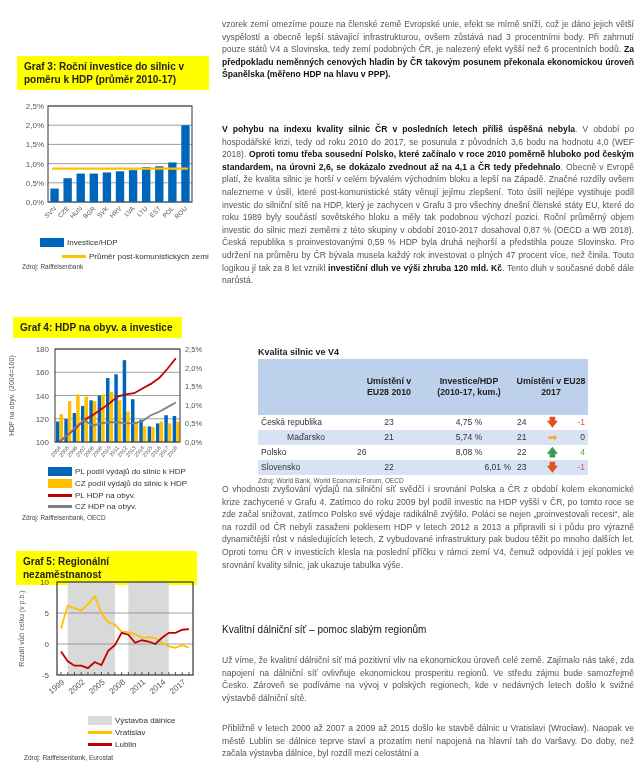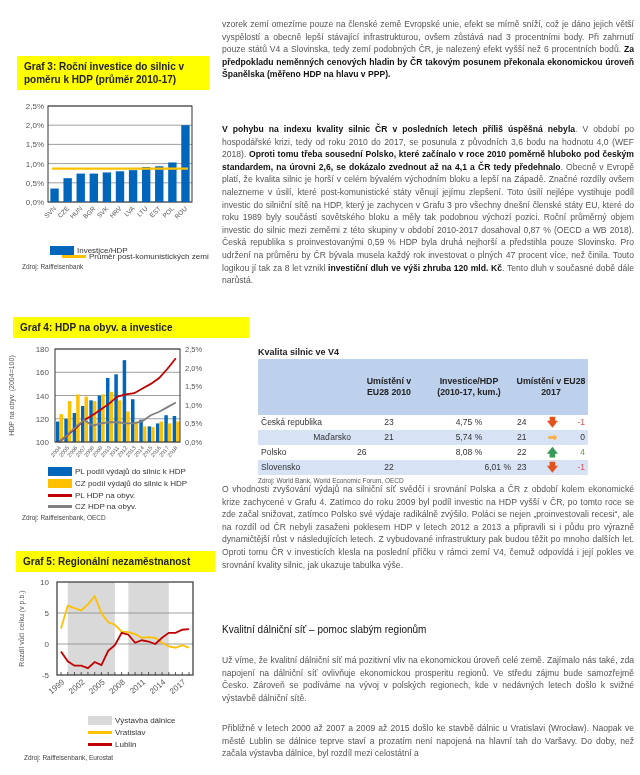--- a/index.html
+++ b/index.html
@@ -65,31 +65,31 @@
       <rect x="141.99272727272725" y="67.056" width="8.378181818181819" height="34.944" fill="#0066bb"></rect>
       <text x="148.18181818181816" y="109" font-size="6.5" fill="#555" text-anchor="end" transform="rotate(-45 148.18181818181816 109)">LTU</text>
       <rect x="155.08363636363637" y="66.288" width="8.378181818181819" height="35.712" fill="#0066bb"></rect>
       <text x="161.27272727272728" y="109" font-size="6.5" fill="#555" text-anchor="end" transform="rotate(-45 161.27272727272728 109)">EST</text>
       <rect x="168.17454545454544" y="62.44799999999999" width="8.378181818181819" height="39.55200000000001" fill="#0066bb"></rect>
       <text x="174.36363636363635" y="109" font-size="6.5" fill="#555" text-anchor="end" transform="rotate(-45 174.36363636363635 109)">POL</text>
       <rect x="181.26545454545453" y="25.19999999999999" width="8.378181818181819" height="76.80000000000001" fill="#0066bb"></rect>
       <text x="187.45454545454544" y="109" font-size="6.5" fill="#555" text-anchor="end" transform="rotate(-45 187.45454545454544 109)">ROU</text>
       <line x1="51.92727272727273" x2="188.07272727272726" y1="68.592" y2="68.592" stroke="#ffc000" stroke-width="2.2"></line>
     </svg>
-  <div class="legend-item" style="left:50px; top:238px;margin-top:8px;">
+  <div class="legend-item" style="left:40px; top:238px;">
     <span class="swatch-bar" style="background:#0066bb;"></span>
     <span>Investice/HDP</span>
   </div>
   <div class="legend-item" style="left:62px; top:252px;">
     <span class="swatch-line" style="background:#ffc000;"></span>
     <span>Průměr post-komunistických zemí</span>
   </div>
   <div class="src" style="left:22px; top:263px;">Zdroj: Raiffeisenbank</div>
 
-  <div class="graf-title" style="left:13px; top:317px; width:236px;">Graf 4: HDP na obyv. a investice</div>
+  <div class="graf-title" style="left:13px; top:317px; width:169px;">Graf 4: HDP na obyv. a investice</div>
   <svg id="g4" style="position:absolute; left:0; top:336px;" width="212" height="130">
       <line x1="55" x2="180" y1="106" y2="106" stroke="#888" stroke-width="0.8"></line>
       <text x="49" y="109" font-size="8" fill="#555" text-anchor="end">100</text>
       <line x1="55" x2="180" y1="82.75" y2="82.75" stroke="#888" stroke-width="0.8"></line>
       <text x="49" y="85.75" font-size="8" fill="#555" text-anchor="end">120</text>
       <line x1="55" x2="180" y1="59.5" y2="59.5" stroke="#888" stroke-width="0.8"></line>
       <text x="49" y="62.5" font-size="8" fill="#555" text-anchor="end">140</text>
       <line x1="55" x2="180" y1="36.25" y2="36.25" stroke="#888" stroke-width="0.8"></line>
       <text x="49" y="39.25" font-size="8" fill="#555" text-anchor="end">160</text>
       <line x1="55" x2="180" y1="13" y2="13" stroke="#888" stroke-width="0.8"></line>
@@ -161,21 +161,21 @@
   <div class="legend-item" style="left:48px; top:491px;">
     <span class="swatch-line" style="background:#c00000;"></span>
     <span>PL HDP na obyv.</span>
   </div>
   <div class="legend-item" style="left:48px; top:502px;">
     <span class="swatch-line" style="background:#808080;"></span>
     <span>CZ HDP na obyv.</span>
   </div>
   <div class="src" style="left:22px; top:514px;">Zdroj: Raiffeisenbank, OECD</div>
 
-  <div class="graf-title" style="left:16px; top:551px; width:199px;">Graf 5: Regionální nezaměstnanost</div>
+  <div class="graf-title" style="left:16px; top:551px; width:181px;">Graf 5: Regionální nezaměstnanost</div>
   <svg id="g5" style="position:absolute; left:0; top:572px;" width="212" height="128">
       <rect x="67.73684210526315" y="10" width="47.15789473684211" height="93" fill="#d9d9d9"></rect>
       <rect x="128.36842105263156" y="10" width="40.42105263157896" height="93" fill="#d9d9d9"></rect>
       <text x="49" y="106" font-size="8" fill="#555" text-anchor="end">-5</text>
       <line x1="57" x2="193" y1="72" y2="72" stroke="#888" stroke-width="0.8"></line>
       <text x="49" y="75" font-size="8" fill="#555" text-anchor="end">0</text>
       <line x1="57" x2="193" y1="41" y2="41" stroke="#888" stroke-width="0.8"></line>
       <text x="49" y="44" font-size="8" fill="#555" text-anchor="end">5</text>
       <text x="49" y="13" font-size="8" fill="#555" text-anchor="end">10</text>
       <text x="24" y="56.5" font-size="7" fill="#555" text-anchor="middle" transform="rotate(-90 24 56.5)">Rozdíl vůči celku (v p.b.)</text>
@@ -247,21 +247,21 @@
       <tbody id="tbody">
           <tr>
             <td style="text-align: left;">Česká republika</td>
             <td style="text-align: center;">23</td>
             <td style="text-align: center;">4,75 %</td>
             <td style="text-align: left;">24</td>
             <td class="arrow" style="text-align: center; color: rgb(226, 83, 30);">🡇</td>
             <td style="text-align: right; color: rgb(224, 80, 80);">-1</td>
           </tr>
           <tr class="shade">
-            <td style="text-align: right;">Maďarsko</td>
+            <td style="text-align: center;">Maďarsko</td>
             <td style="text-align: center;">21</td>
             <td style="text-align: center;">5,74 %</td>
             <td style="text-align: left;">21</td>
             <td class="arrow" style="text-align: center; color: rgb(245, 176, 75);">➡</td>
             <td style="text-align: right; color: rgb(51, 51, 51);">0</td>
           </tr>
           <tr>
             <td style="text-align: left;">Polsko</td>
             <td style="text-align: left;">26</td>
             <td style="text-align: center;">8,08 %</td>

